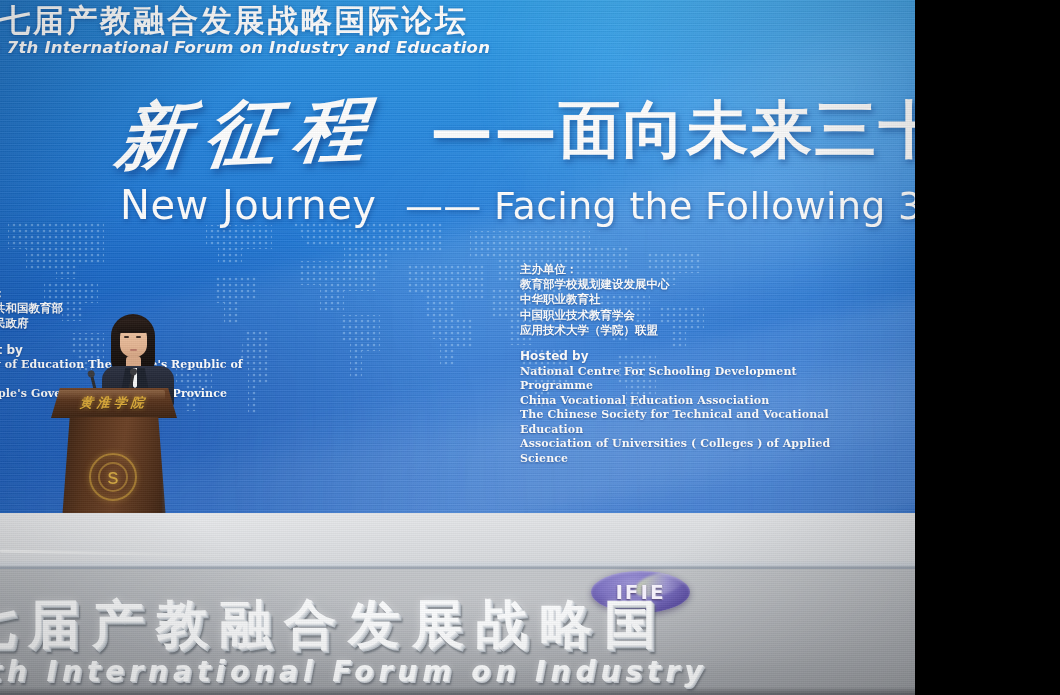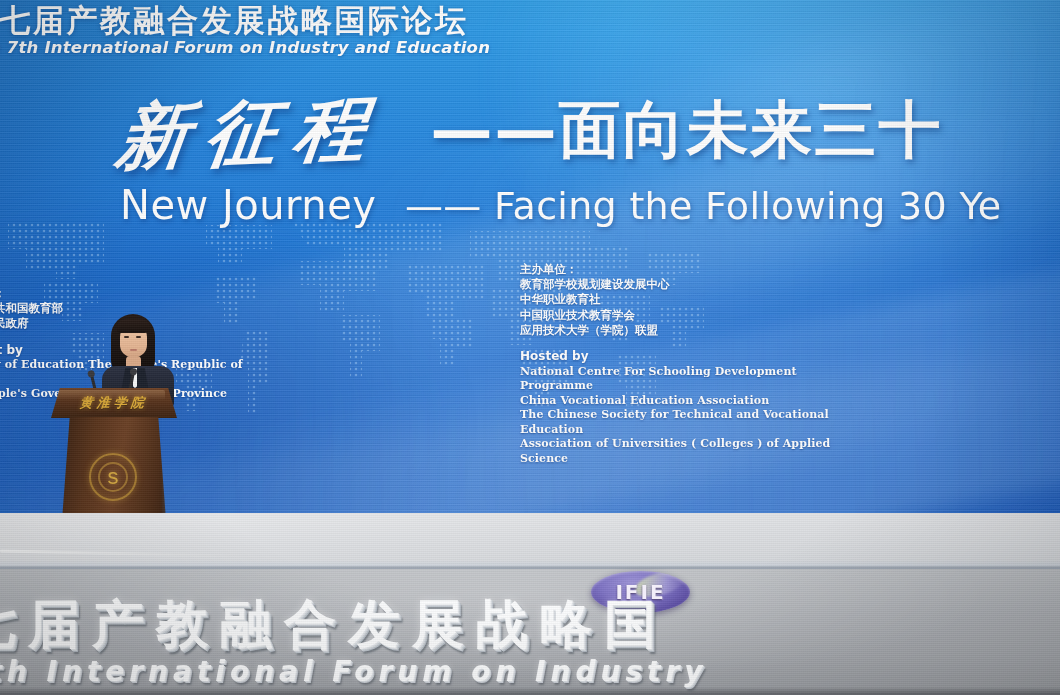--- a/index.html
+++ b/index.html
@@ -1,21 +1,21 @@
 <!DOCTYPE html>
 <html><head>
 <meta charset="utf-8">
 <title>IFIE Conference Stage</title>
 <style>
   html,body{margin:0;padding:0;background:#000;}
   body{font-family:"Liberation Sans",sans-serif;}
 
   #scene{
     position:relative;
-    width:1060px;height:695px;
+    width:915px;height:695px;
     overflow:hidden;
     background:#14532d;
     user-select:none;
   }
 
   
   .backdrop{
     position:absolute;left:0;top:0;width:1060px;height:513px;
     background:
       linear-gradient(118deg,

